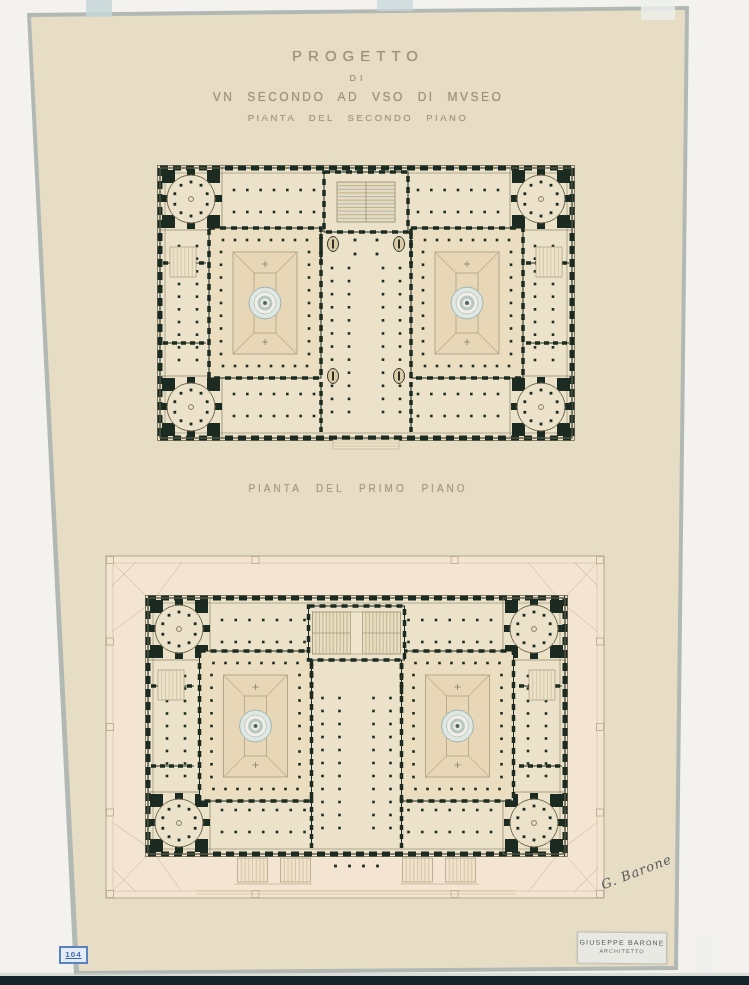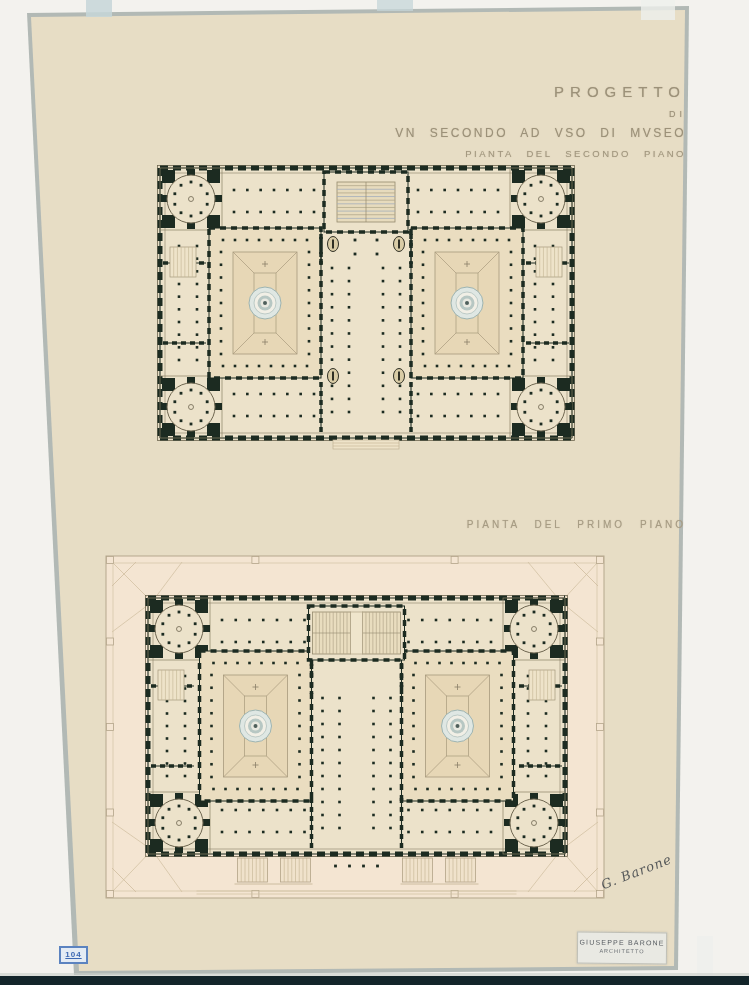--- a/index.html
+++ b/index.html
@@ -3,22 +3,22 @@
 <meta charset="utf-8">
 <style>
   html,body{margin:0;padding:0;}
   body{
     width:749px;height:985px;position:relative;overflow:hidden;
     background:#f3f2ee;
     font-family:"Liberation Sans",sans-serif;
   }
   #drawing{position:absolute;left:0;top:0;}
   .textlayer{position:absolute;left:0;top:0;width:749px;height:985px;pointer-events:none;}
-  .tline{position:absolute;left:30px;width:656px;text-align:right;color:#9c9179;
-         text-shadow:0 0 1px rgba(156,145,121,.55);white-space:nowrap;margin-top:36px;}
+  .tline{position:absolute;left:30px;width:656px;text-align:center;color:#9c9179;
+         text-shadow:0 0 1px rgba(156,145,121,.55);white-space:nowrap;}
   .t1{top:47px;font-size:15px;letter-spacing:6px;}
   .t2{top:73px;font-size:9px;letter-spacing:4px;}
   .t3{top:90px;font-size:12px;letter-spacing:2.5px;word-spacing:7px;}
   .t4{top:112px;font-size:9.5px;letter-spacing:2.5px;word-spacing:8px;color:#a2977f;}
   .t5{top:483px;font-size:10px;letter-spacing:3px;word-spacing:9px;color:#a79c84;}
   .signature{
     position:absolute;left:598px;top:858px;width:110px;
     font-family:"DejaVu Serif",serif;font-style:italic;font-size:13px;color:#3a3f45;
     transform:rotate(-21deg);letter-spacing:1px;opacity:.85;
   }

